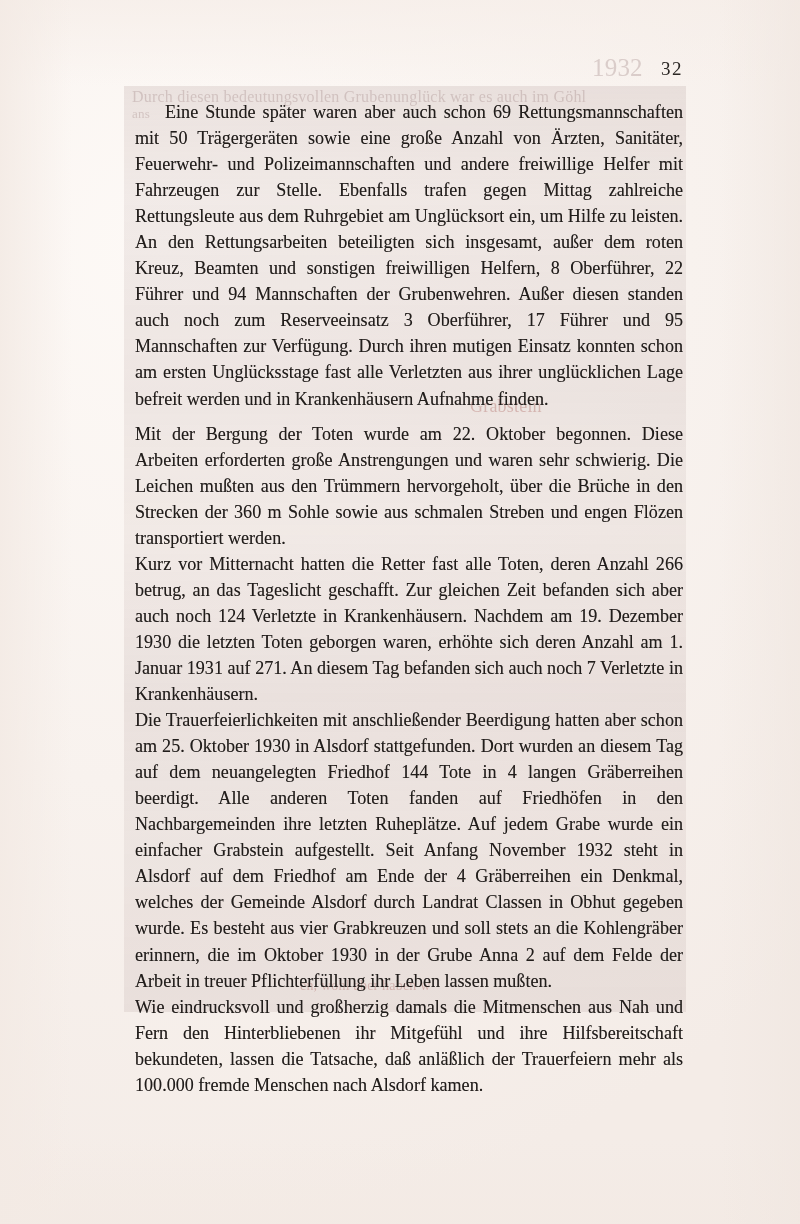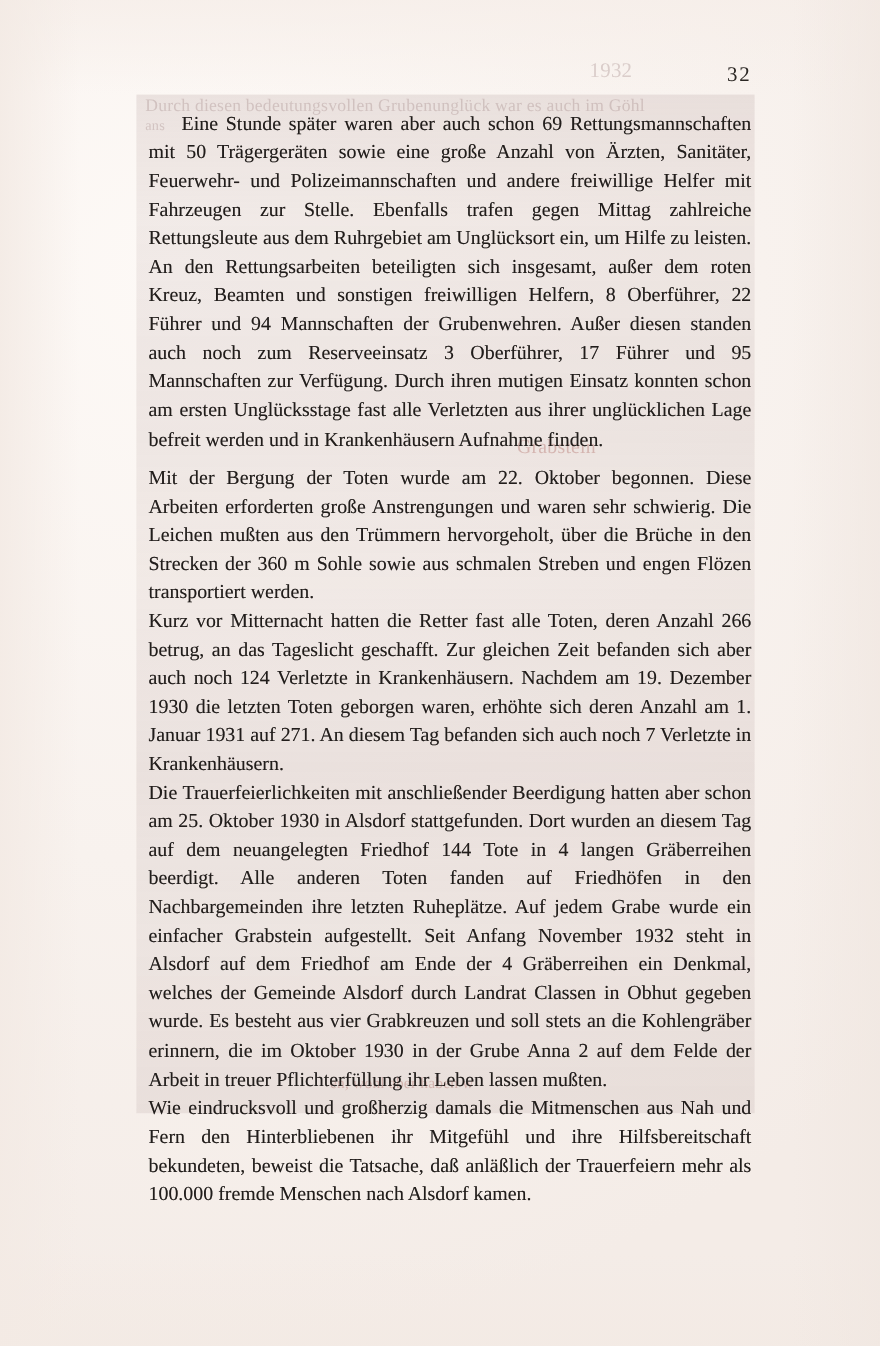--- a/index.html
+++ b/index.html
@@ -61,21 +61,21 @@
     white-space: nowrap;
     filter: blur(0.7px);
     pointer-events: none;
     user-select: none;
   }
   .bleed-ghost.red { color: rgba(168,92,86,0.34); }
   .bleed-ghost.g1 { left: 132px; top: 88px;  font-size: 16px; }
   .bleed-ghost.g2 { left: 132px; top: 106px; font-size: 13px; }
   .bleed-ghost.g3 { left: 470px; top: 396px; font-size: 18px; }
   .bleed-ghost.g4 { left: 300px; top: 978px; font-size: 14px; text-align: right; }
-  .bleed-ghost.g5 { left: 536px; top: 54px;  font-size: 19px; text-align: center; }
+  .bleed-ghost.g5 { left: 592px; top: 54px;  font-size: 25px; text-align: center; }
 
   
   .folio {
     position: absolute;
     right: 117px;
     top: 58px;
     font-size: 19px;
     color: #2b2724;
     letter-spacing: 1.5px;
   }
@@ -118,16 +118,16 @@
   <div class="bleed-ghost g3 red">Grabstein</div>
   <div class="bleed-ghost g4 red">en, wohl aber haben w</div>
 
   <div class="folio">32</div>
 
   <div class="textblock">
     <p class="para indent">Eine Stunde später waren aber auch schon 69 Rettungsmann­schaften mit 50 Trägergeräten sowie eine große Anzahl von Ärzten, Sanitäter, Feuerwehr- und Polizeimannschaften und andere freiwil­lige Helfer mit Fahrzeugen zur Stelle. Ebenfalls trafen gegen Mittag zahlreiche Rettungsleute aus dem Ruhrgebiet am Unglücksort ein, um Hilfe zu leisten. An den Rettungsarbeiten beteiligten sich insge­samt, außer dem roten Kreuz, Beamten und sonstigen freiwilligen Helfern, 8 Oberführer, 22 Führer und 94 Mannschaften der Gru­benwehren. Außer diesen standen auch noch zum Reserveeinsatz 3 Oberführer, 17 Führer und 95 Mannschaften zur Verfügung. Durch ihren mutigen Einsatz konnten schon am ersten Unglückssta­ge fast alle Verletzten aus ihrer unglücklichen Lage befreit werden und in Krankenhäusern Aufnahme finden.</p>
     <p class="para gap-before">Mit der Bergung der Toten wurde am 22. Oktober begonnen. Diese Arbeiten erforderten große Anstrengungen und waren sehr schwie­rig. Die Leichen mußten aus den Trümmern hervorgeholt, über die Brüche in den Strecken der 360 m Sohle sowie aus schmalen Streben und engen Flözen transportiert werden.</p>
     <p class="para">Kurz vor Mitternacht hatten die Retter fast alle Toten, deren An­zahl 266 betrug, an das Tageslicht geschafft. Zur gleichen Zeit be­fanden sich aber auch noch 124 Verletzte in Krankenhäusern. Nachdem am 19. Dezember 1930 die letzten Toten geborgen waren, erhöhte sich deren Anzahl am 1. Januar 1931 auf 271. An diesem Tag befanden sich auch noch 7 Verletzte in Krankenhäusern.</p>
     <p class="para">Die Trauerfeierlichkeiten mit anschließender Beerdigung hatten aber schon am 25. Oktober 1930 in Alsdorf stattgefunden. Dort wurden an diesem Tag auf dem neuangelegten Friedhof 144 Tote in 4 langen Gräberreihen beerdigt. Alle anderen Toten fanden auf Friedhöfen in den Nachbargemeinden ihre letzten Ruheplätze. Auf jedem Grabe wurde ein einfacher Grabstein aufgestellt. Seit Anfang November 1932 steht in Alsdorf auf dem Friedhof am Ende der 4 Gräberreihen ein Denkmal, welches der Gemeinde Alsdorf durch Landrat Classen in Obhut gegeben wurde. Es besteht aus vier Grab­kreuzen und soll stets an die Kohlengräber erinnern, die im Oktober 1930 in der Grube Anna 2 auf dem Felde der Arbeit in treuer Pflichterfüllung ihr Leben lassen mußten.</p>
-    <p class="para">Wie eindrucksvoll und großherzig damals die Mitmenschen aus Nah und Fern den Hinterbliebenen ihr Mitgefühl und ihre Hilfsbe­reitschaft bekundeten, beweist die Tatsache, daß anläßlich der Trau­erfeiern mehr als 100.000 fremde Menschen nach Alsdorf kamen.</p>
+    <p class="para">Wie eindrucksvoll und großherzig damals die Mitmenschen aus Nah und Fern den Hinterbliebenen ihr Mitgefühl und ihre Hilfsbe­reitschaft bekundeten, lassen die Tatsache, daß anläßlich der Trau­erfeiern mehr als 100.000 fremde Menschen nach Alsdorf kamen.</p>
   </div>
 
 </div>
 
 </body></html>

